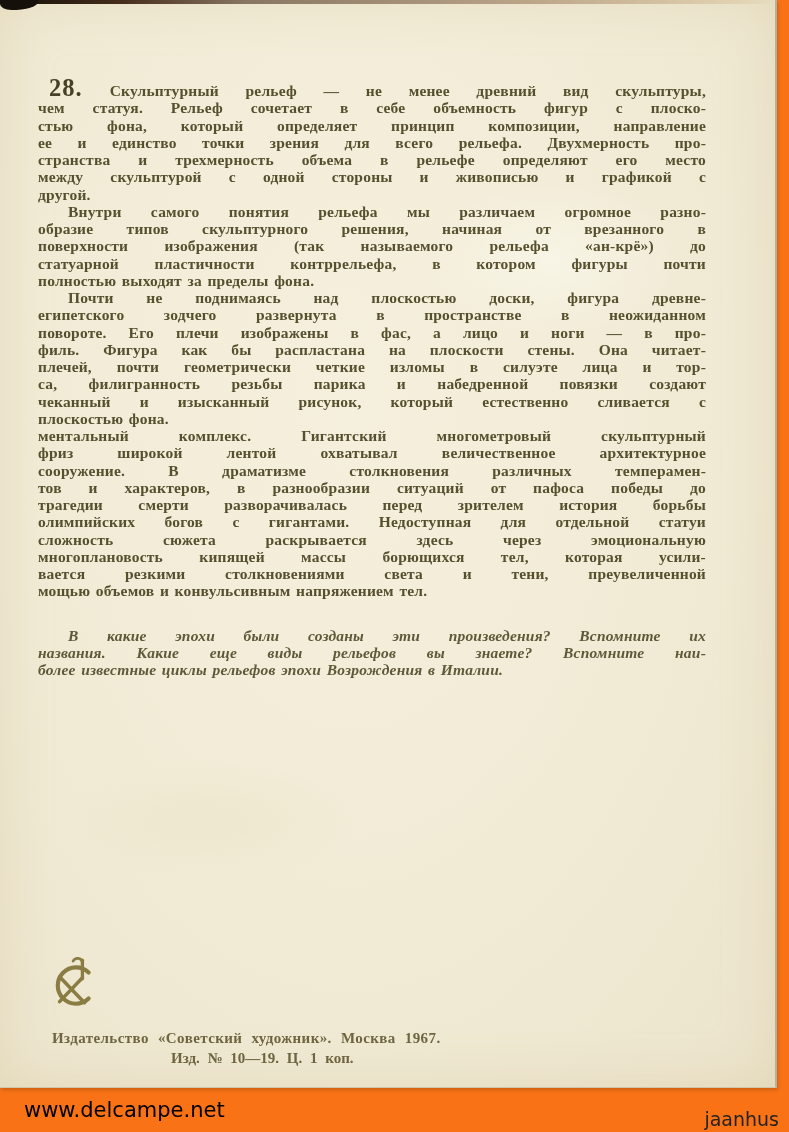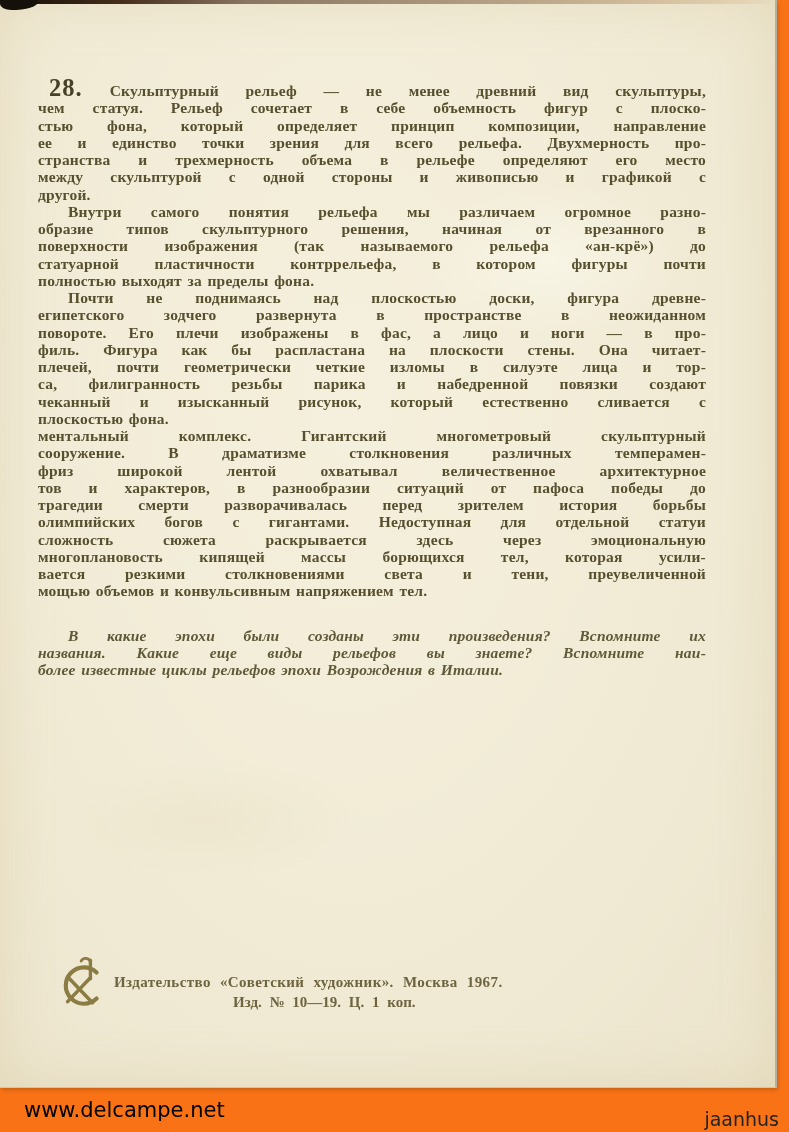--- a/index.html
+++ b/index.html
@@ -25,21 +25,21 @@
         font-size:15.5px;line-height:17.25px;font-weight:bold;color:#57502f;
         letter-spacing:0.2px;word-spacing:1.5px;}
   .tline{text-align:justify;text-align-last:justify;}
   .tline.lastline{text-align-last:left;}
   .tline.firstline{text-indent:30px;}
   .chapter{display:flex;align-items:baseline;}
   .chap-num{font-size:24.5px;letter-spacing:1px;padding-left:11px;color:#454026;flex:0 0 auto;}
   .chap-text{flex:1;text-align:justify;text-align-last:justify;margin-left:27px;}
   .para-q{font-style:italic;margin-top:27px;color:#5f5939;font-family:Liberation Serif, serif;}
   
-  .publisher{position:absolute;left:52px;top:956px;display:flex;color:#6e6540;}
+  .publisher{position:absolute;left:44px;top:956px;display:flex;color:#6e6540;flex-direction:column;}
   .logo{width:54px;height:56px;flex:0 0 auto;}
   .pub-text{margin-left:8px;padding-top:18px;font-size:15px;font-weight:bold;}
   .pub-line1{letter-spacing:0.4px;word-spacing:5px;}
   .pub-line2{margin-left:119px;margin-top:3px;word-spacing:4px;}
   
   .wm-left{position:absolute;left:24px;top:1098px;font-family:"DejaVu Sans",sans-serif;
         font-size:21px;color:#000;}
   .wm-right{position:absolute;right:10px;top:1108px;font-family:"DejaVu Sans",sans-serif;
         font-size:19px;color:#222;}
 </style>
@@ -82,22 +82,22 @@
         <div class="tline">повороте. Его плечи изображены в фас, а лицо и ноги — в про-</div>
         <div class="tline">филь. Фигура как бы распластана на плоскости стены. Она читает-</div>
         <div class="tline">плечей, почти геометрически четкие изломы в силуэте лица и тор-</div>
         <div class="tline">са, филигранность резьбы парика и набедренной повязки создают</div>
         <div class="tline">чеканный и изысканный рисунок, который естественно сливается с</div>
         <div class="tline lastline">плоскостью фона.</div>
       </div>
 
       <div>
         <div class="tline">ментальный комплекс. Гигантский многометровый скульптурный</div>
+        <div class="tline">фриз широкой лентой охватывал величественное архитектурное</div>
         <div class="tline">сооружение. В драматизме столкновения различных темперамен-</div>
-        <div class="tline">фриз широкой лентой охватывал величественное архитектурное</div>
         <div class="tline">тов и характеров, в разнообразии ситуаций от пафоса победы до</div>
         <div class="tline">трагедии смерти разворачивалась перед зрителем история борьбы</div>
         <div class="tline">олимпийских богов с гигантами. Недоступная для отдельной статуи</div>
         <div class="tline">сложность сюжета раскрывается здесь через эмоциональную</div>
         <div class="tline">многоплановость кипящей массы борющихся тел, которая усили-</div>
         <div class="tline">вается резкими столкновениями света и тени, преувеличенной</div>
         <div class="tline lastline">мощью объемов и конвульсивным напряжением тел.</div>
       </div>
 
       <div class="para-q">

